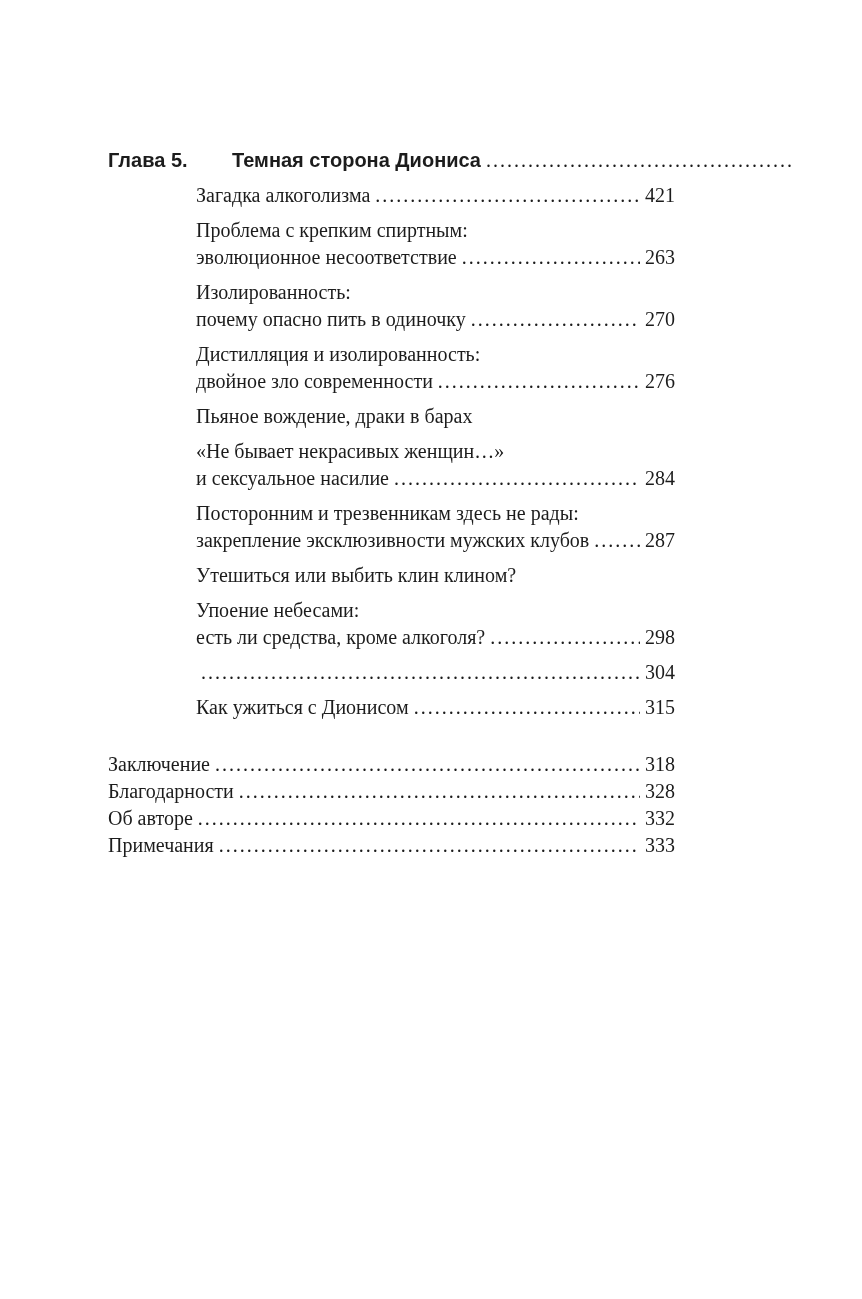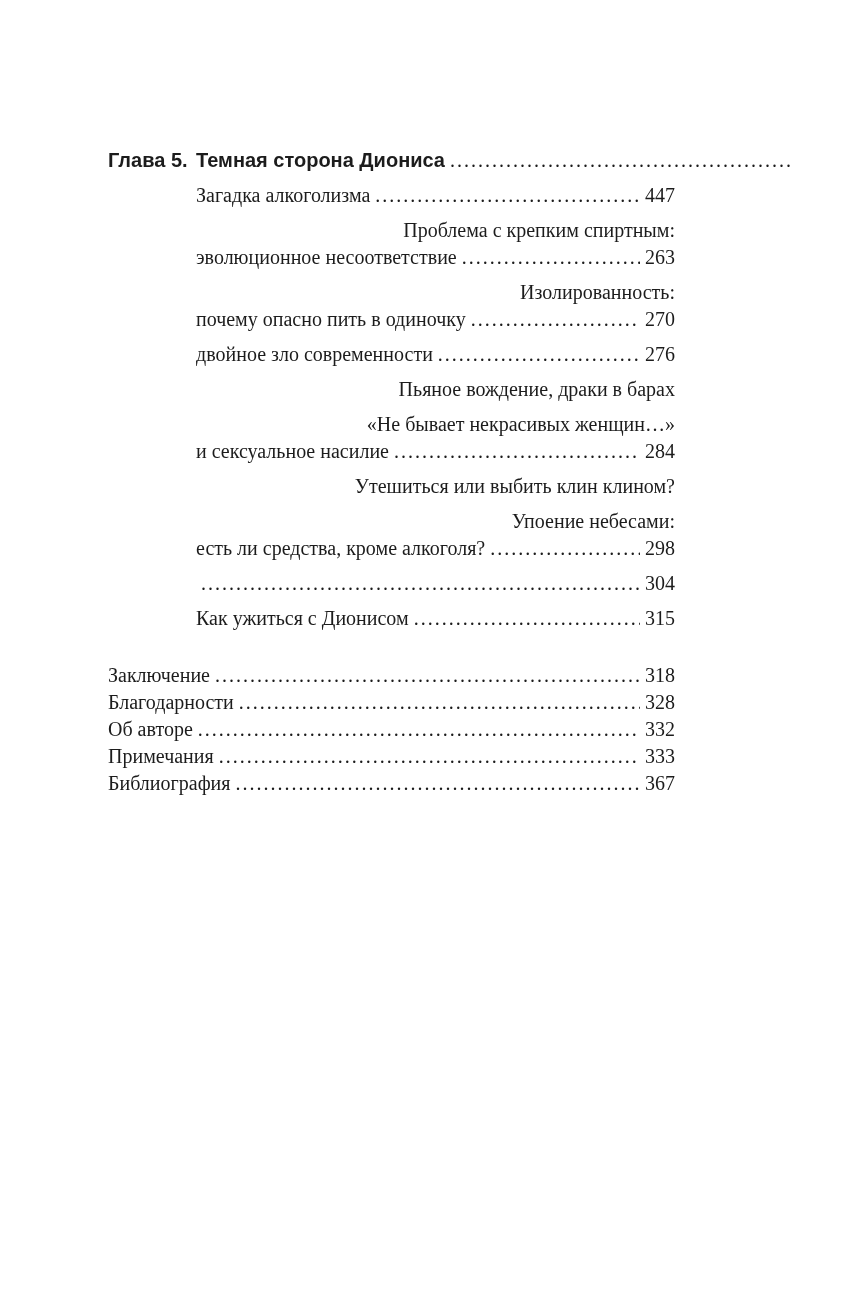--- a/index.html
+++ b/index.html
@@ -47,22 +47,23 @@
   .chapter-label {
     flex: 0 0 auto;
     width: 88px;
     font-family: "Liberation Sans", "DejaVu Sans", sans-serif;
     font-weight: 700;
   }
   .chapter-main { flex: 1 1 auto; }
   .chapter-title {
     font-family: "Liberation Sans", "DejaVu Sans", sans-serif;
     font-weight: 700;
+    margin-left: 36px;
   }
-  .sections { margin-left: 88px; text-align: right; }
+  .sections { margin-left: 88px; }
   .backmatter { margin-top: 30px; }
   .backmatter .row { margin-bottom: 0; }
 </style>
 </head>
 <body>
 
 <div class="page">
 
   <div class="chapter entry">
     <span class="chapter-label">Глава 5.</span>
@@ -72,21 +73,21 @@
 
     </div>
   </div>
 
   <div class="sections">
 
     <div class="entry">
       <div class="row">
         <span class="t">Загадка алкоголизма</span>
         <span class="dots"></span>
-        <span class="pg">447</span>
+        <span class="pg">421</span>
       </div>
     </div>
 
     <div class="entry">
       <div class="line">Проблема с крепким спиртным:</div>
       <div class="row">
         <span class="t">эволюционное несоответствие</span>
         <span class="dots"></span>
         <span class="pg">263</span>
       </div>
@@ -95,40 +96,49 @@
     <div class="entry">
       <div class="line">Изолированность:</div>
       <div class="row">
         <span class="t">почему опасно пить в одиночку</span>
         <span class="dots"></span>
         <span class="pg">270</span>
       </div>
     </div>
 
     <div class="entry">
+      <div class="line">Дистилляция и изолированность:</div>
       <div class="row">
         <span class="t">двойное зло современности</span>
         <span class="dots"></span>
         <span class="pg">276</span>
       </div>
     </div>
 
     <div class="entry">
       <div class="line">Пьяное вождение, драки в барах</div>
     </div>
 
     <div class="entry">
       <div class="line">«Не бывает некрасивых женщин…»</div>
       <div class="row">
         <span class="t">и сексуальное насилие</span>
         <span class="dots"></span>
         <span class="pg">284</span>
       </div>
     </div>
 
+    <div class="entry">
+      <div class="line">Посторонним и трезвенникам здесь не рады:</div>
+      <div class="row">
+        <span class="t">закрепление эксклюзивности мужских клубов</span>
+        <span class="dots"></span>
+        <span class="pg">287</span>
+      </div>
+    </div>
 
     <div class="entry">
       <div class="line">Утешиться или выбить клин клином?</div>
     </div>
 
     <div class="entry">
       <div class="line">Упоение небесами:</div>
       <div class="row">
         <span class="t">есть ли средства, кроме алкоголя?</span>
         <span class="dots"></span>
@@ -172,21 +182,16 @@
       <span class="dots"></span>
       <span class="pg">332</span>
     </div>
 
     <div class="row">
       <span class="t">Примечания</span>
       <span class="dots"></span>
       <span class="pg">333</span>
     </div>
 
-    <div class="row">
-      <span class="t">Библиография</span>
-      <span class="dots"></span>
-      <span class="pg">367</span>
-    </div>
 
   </div>
 
 </div>
 
 </body></html>

